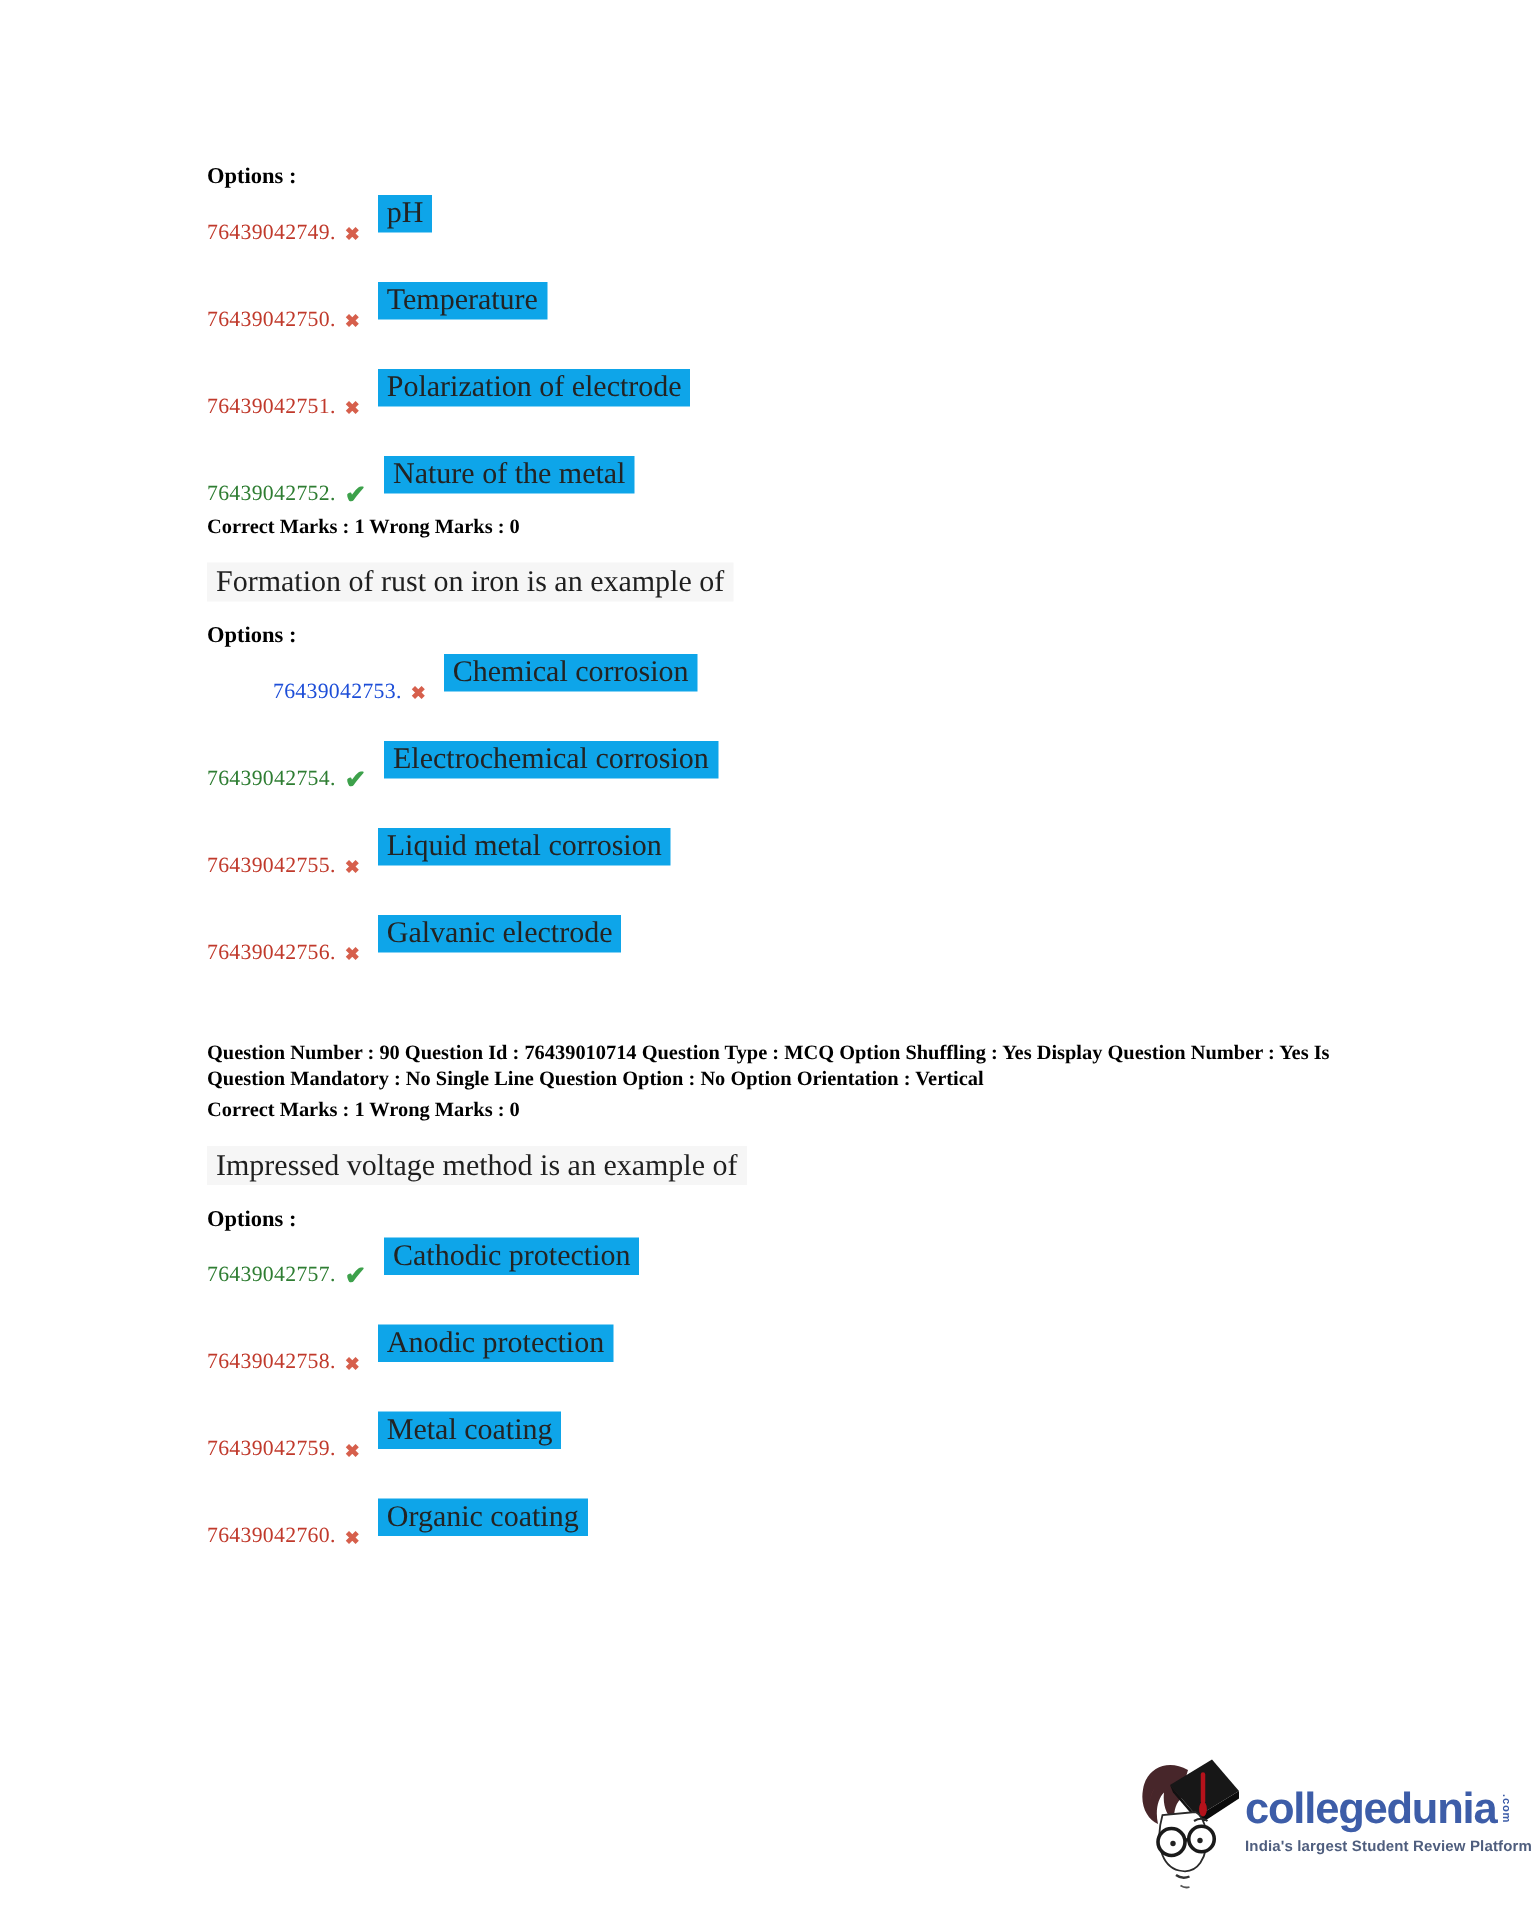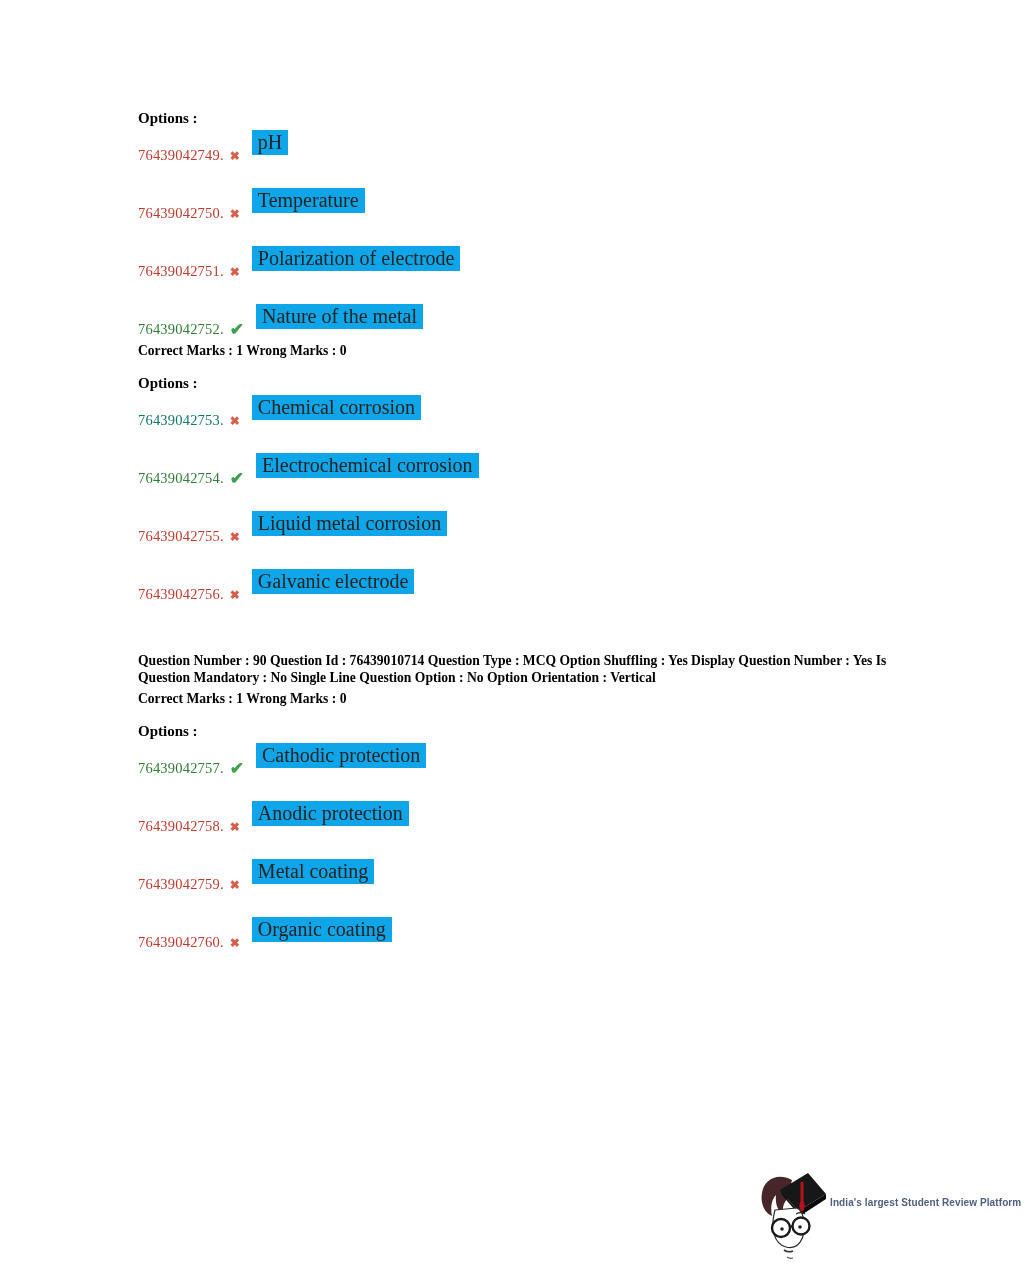--- a/index.html
+++ b/index.html
@@ -86,23 +86,24 @@
         <span class="option-text">Polarization of electrode</span>
       </div>
       <div class="option-row">
         <span class="option-id" style="color: rgb(46, 125, 50);">76439042752.</span>
         <span class="option-marker marker-correct" style="color: rgb(61, 161, 75);">✔</span>
         <span class="option-text">Nature of the metal</span>
       </div>
     </section>
     <section>
       <p class="q-marks">Correct Marks : 1 Wrong Marks : 0</p>
+      <p class="q-text"><span>Formation of rust on iron is an example of</span></p>
       <p class="options-label q-options-label">Options :</p>
       <div class="option-row first">
-        <span class="option-id" style="color: #0f766e;">76439042753.</span>
+        <span class="option-id" style="color: #1d4ed8; margin-left: 44px;">76439042753.</span>
         <span class="option-marker marker-wrong" style="color: rgb(214, 95, 76);">✖</span>
         <span class="option-text">Chemical corrosion</span>
       </div>
       <div class="option-row">
         <span class="option-id" style="color: rgb(46, 125, 50);">76439042754.</span>
         <span class="option-marker marker-correct" style="color: rgb(61, 161, 75);">✔</span>
         <span class="option-text">Electrochemical corrosion</span>
       </div>
       <div class="option-row">
         <span class="option-id" style="color: rgb(192, 57, 43);">76439042755.</span>
@@ -111,20 +112,21 @@
       </div>
       <div class="option-row">
         <span class="option-id" style="color: rgb(192, 57, 43);">76439042756.</span>
         <span class="option-marker marker-wrong" style="color: rgb(214, 95, 76);">✖</span>
         <span class="option-text">Galvanic electrode</span>
       </div>
     </section>
     <section>
       <p class="q-meta">Question Number : 90 Question Id : 76439010714 Question Type : MCQ Option Shuffling : Yes Display Question Number : Yes Is Question Mandatory : No Single Line Question Option : No Option Orientation : Vertical</p>
       <p class="q-marks">Correct Marks : 1 Wrong Marks : 0</p>
+      <p class="q-text"><span>Impressed voltage method is an example of</span></p>
       <p class="options-label q-options-label">Options :</p>
       <div class="option-row first">
         <span class="option-id" style="color: rgb(46, 125, 50);">76439042757.</span>
         <span class="option-marker marker-correct" style="color: rgb(61, 161, 75);">✔</span>
         <span class="option-text">Cathodic protection</span>
       </div>
       <div class="option-row">
         <span class="option-id" style="color: rgb(192, 57, 43);">76439042758.</span>
         <span class="option-marker marker-wrong" style="color: rgb(214, 95, 76);">✖</span>
         <span class="option-text">Anodic protection</span>
@@ -164,15 +166,19 @@
       <circle cx="26" cy="61" r="1.8" fill="#222"></circle>
       <circle cx="44" cy="59" r="1.8" fill="#222"></circle>
 
       <path d="M40 46 q5 -3 9 0" stroke="#2a2a2a" stroke-width="1.4" fill="none"></path>
 
       <path d="M28 82 q4 3 9 1" stroke="#333" stroke-width="1.6" fill="none"></path>
       <path d="M31 89 q3 2 6 1" stroke="#555" stroke-width="1.2" fill="none"></path>
     </svg>
   </span>
   <div class="logo-text">
+    <div class="brand-row">
+      <span class="brand" style="color: rgb(61, 93, 168);">collegedunia</span>
+      <span class="domain" style="color: rgb(61, 93, 168);">.com</span>
+    </div>
     <div class="tagline" style="color: rgb(79, 94, 126);">India's largest Student Review Platform</div>
   </div>
 </div>
 
 </body></html>

